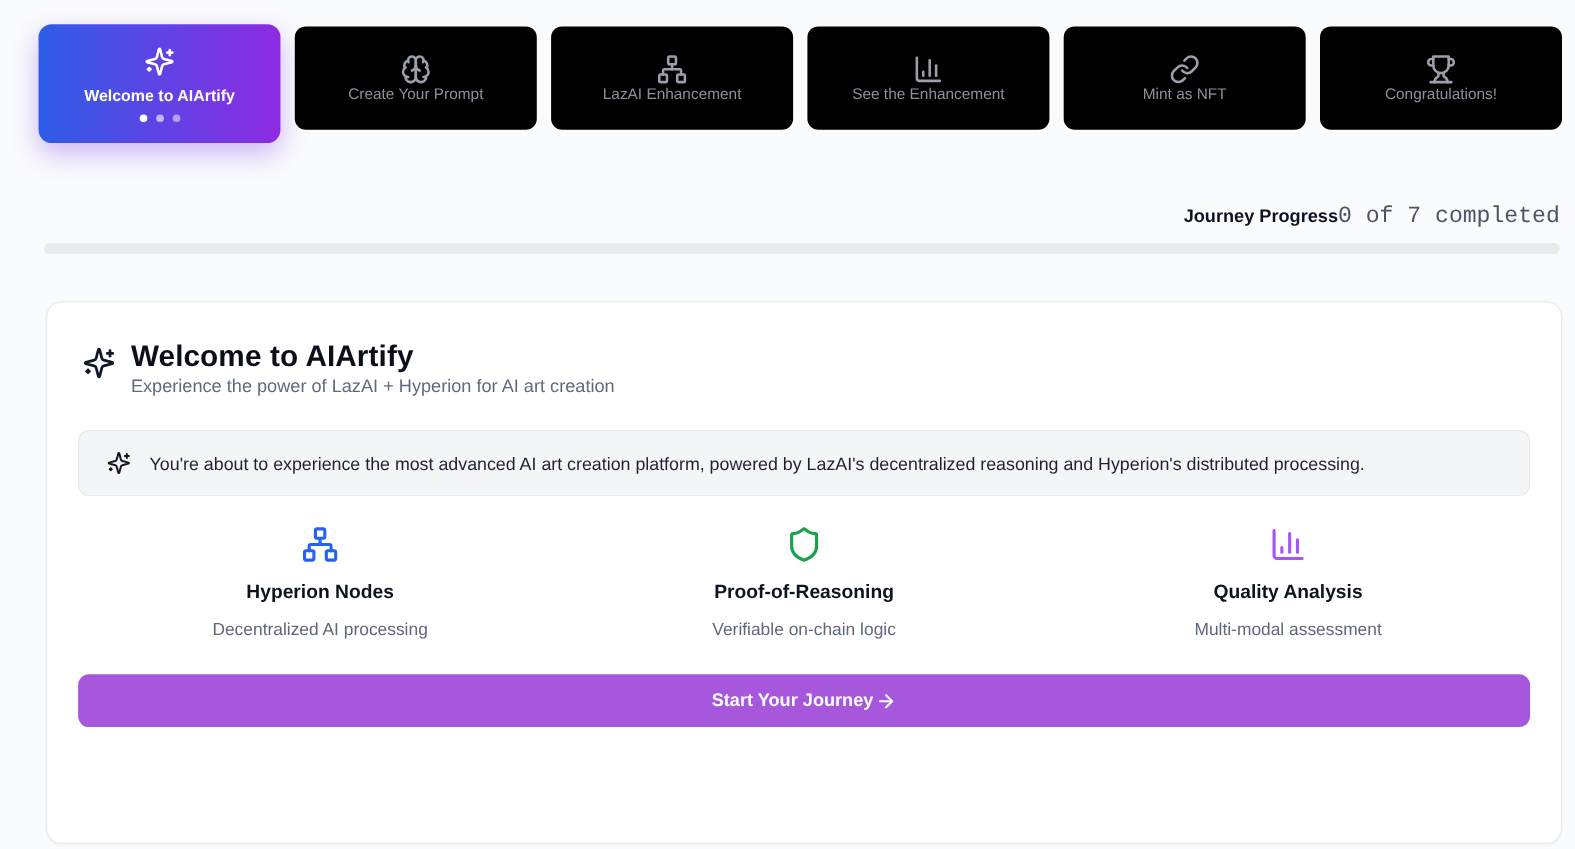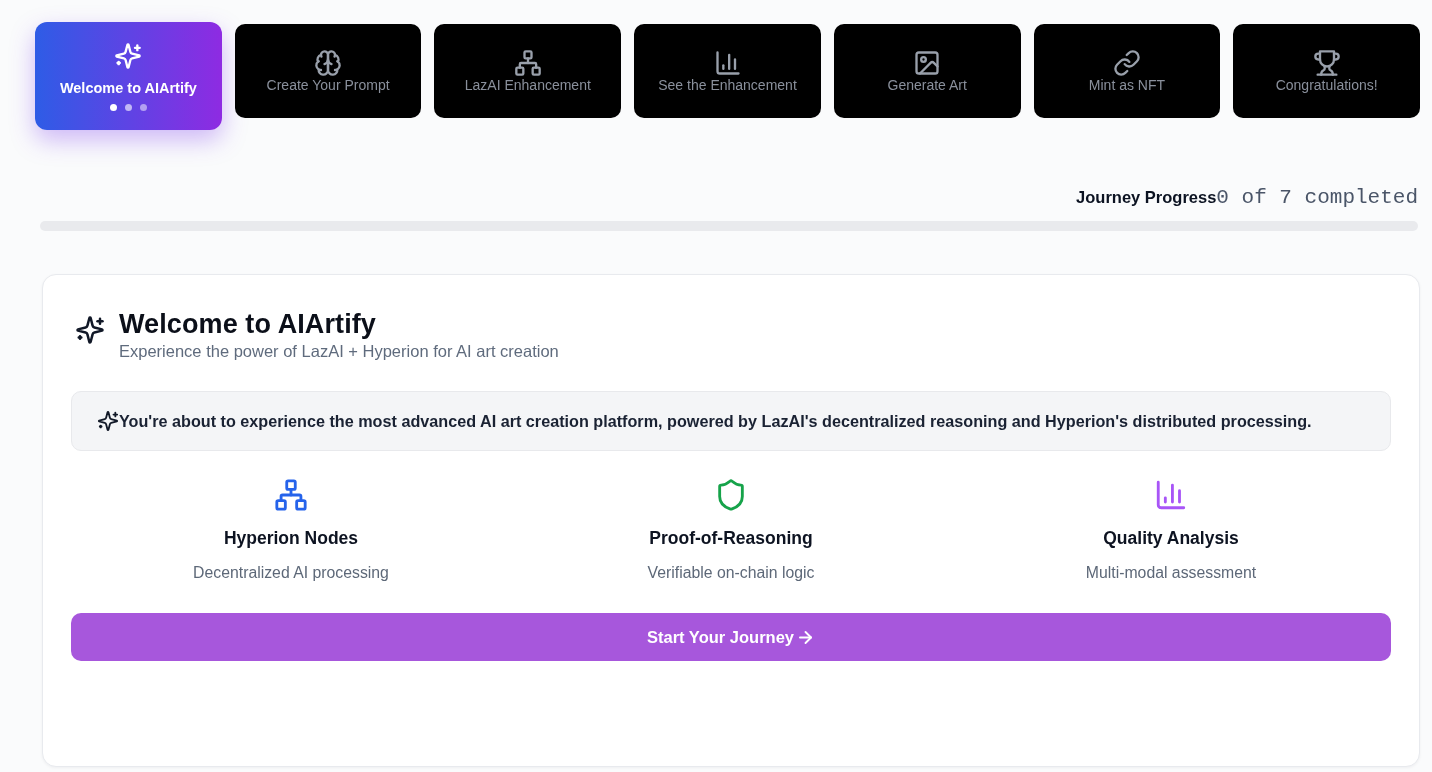--- a/index.html
+++ b/index.html
@@ -53,24 +53,23 @@
     box-shadow:0 1px 3px rgba(15,23,42,.05);
     padding:34px 28px 0 28px;
   }
   .card-header { display:flex; align-items:flex-start; gap:14px; padding-left:4px; }
   .card-header .h-icon { color:#111827; margin-top:6px; }
   .card-header .h-icon svg { width:30px; height:30px; }
   .card-title { font-size:27px; font-weight:700; color:#0b0f19; letter-spacing:.1px; }
   .card-subtitle { font-size:16.5px; color:#5f6b7d; margin-top:2px; }
 
   .info-box {
-    margin-top:30px; display:flex; align-items:center; 
+    margin-top:30px; display:flex; align-items:flex-end; gap:17px;
     background:#f4f5f7; border:1px solid #e8e9ec; border-radius:10px;
     padding:18px 25px;
-    font-weight:bold;
   }
   .info-box .i-icon { color:#111827; flex:none; }
   .info-box .i-icon svg { width:22px; height:22px; }
   .info-text { font-size:16.2px; color:#1a2233; }
 
   .features { margin-top:27px; display:grid; grid-template-columns:repeat(3,1fr); text-align:center; }
   .feature .f-icon { display:flex; justify-content:center; }
   .feature .f-icon svg { width:34px; height:34px; }
   .feature-title { margin-top:16px; font-size:17.5px; font-weight:700; color:#0d1321; }
   .feature-desc { margin-top:15px; font-size:15.8px; color:#5d6878; }
@@ -141,30 +140,20 @@
       <svg viewBox="0 0 24 24" fill="none" stroke="currentColor" stroke-width="2" stroke-linecap="round" stroke-linejoin="round">
           <path d="M3 3v16a2 2 0 0 0 2 2h16"></path>
           <path d="M18 17V9"></path>
           <path d="M13 17V5"></path>
           <path d="M8 17v-3"></path>
         </svg>
     </span>
     <span class="s-label">See the Enhancement</span>
   </div>
 
-  <div class="step">
-    <span class="s-icon">
-      <svg viewBox="0 0 24 24" fill="none" stroke="currentColor" stroke-width="2" stroke-linecap="round" stroke-linejoin="round">
-          <rect width="18" height="18" x="3" y="3" rx="2" ry="2"></rect>
-          <circle cx="9" cy="9" r="2"></circle>
-          <path d="m21 15-3.086-3.086a2 2 0 0 0-2.828 0L6 21"></path>
-        </svg>
-    </span>
-    <span class="s-label">Generate Art</span>
-  </div>
 
   <div class="step">
     <span class="s-icon">
       <svg viewBox="0 0 24 24" fill="none" stroke="currentColor" stroke-width="2" stroke-linecap="round" stroke-linejoin="round">
           <path d="M10 13a5 5 0 0 0 7.54.54l3-3a5 5 0 0 0-7.07-7.07l-1.72 1.71"></path>
           <path d="M14 11a5 5 0 0 0-7.54-.54l-3 3a5 5 0 0 0 7.07 7.07l1.71-1.71"></path>
         </svg>
     </span>
     <span class="s-label">Mint as NFT</span>
   </div>

